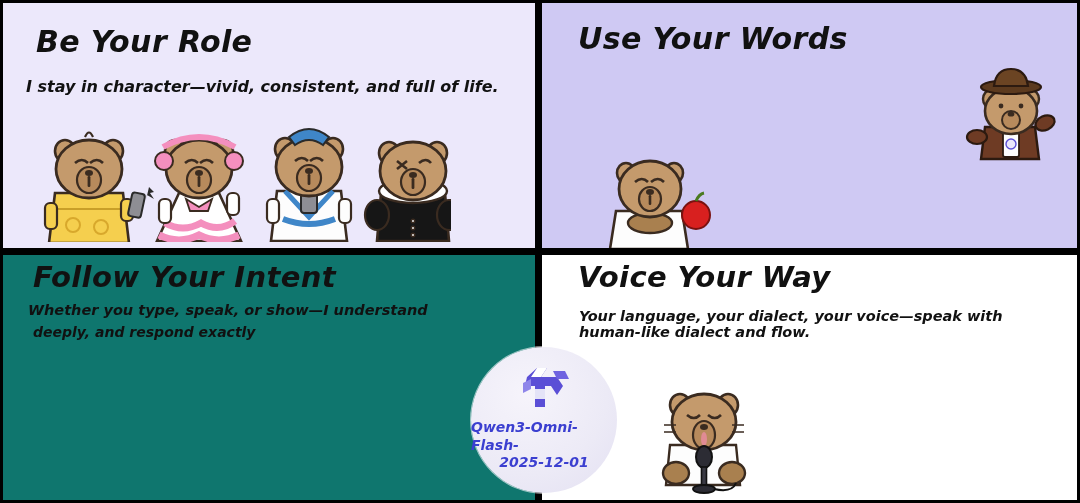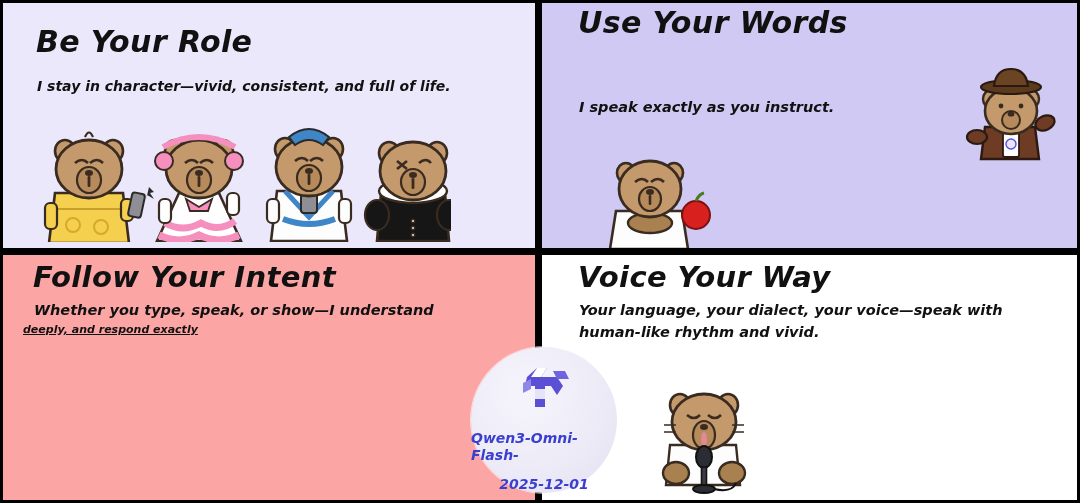--- a/index.html
+++ b/index.html
@@ -6,46 +6,46 @@
   body{
     width:1080px;height:503px;overflow:hidden;
     background:#000;
     font-family:"Liberation Sans","DejaVu Sans",sans-serif;
   }
   .board{position:relative;width:1080px;height:393px;background:#000;}
 
   .panel{position:absolute;overflow:hidden;}
   #panel-tl{left:3px;  top:3px;   width:532px;height:245px; background:#ece8fb;}
   #panel-tr{left:542px;top:3px;   width:535px;height:245px; background:#cfc9f3;}
-  #panel-bl{left:3px;  top:255px; width:532px;height:245px; background:#fca5a5;}
+  #panel-bl{left:3px;  top:255px; width:532px;height:245px; background:#0f766e;}
   #panel-br{left:542px;top:255px; width:535px;height:245px; background:#ffffff;}
 
   .h-title{
     font-style:italic;font-weight:700;color:#111;
     letter-spacing:.4px;line-height:1;
     font-family:"DejaVu Sans","Liberation Sans",sans-serif;
   }
   .h-sub{
     font-style:italic;font-weight:700;color:#111;
     line-height:1.3;
     font-family:"DejaVu Sans","Liberation Sans",sans-serif;
   }
 
   
   #tl-title{position:absolute;left:33px;top:24px;font-size:30px;}
-  #tl-sub{position:absolute;left:34px;top:74px;font-size:14px;}
+  #tl-sub{position:absolute;left:23px;top:74px;font-size:16px;}
   #tl-cast{position:absolute;left:28px;top:104px;width:420px;height:135px;}
 
   
   #badge{
     position:absolute;left:471px;top:347px;width:146px;height:146px;
     border-radius:50%;
     background:radial-gradient(circle at 38% 32%,#f6f4fb 0%,#eceaf6 60%,#e3e0f2 100%);
     box-shadow:0 0 0 1px rgba(255,255,255,.6);
-    display:flex;flex-direction:column;align-items:center;justify-content:space-between;
+    display:flex;flex-direction:column;align-items:center;justify-content:flex-start;
     padding-top:12px;box-sizing:border-box;z-index:40;
   }
   #badge .bline{
     font-size:14px;font-style:italic;font-weight:700;color:#3b3fd0;
     line-height:1.25;font-family:"DejaVu Sans","Liberation Sans",sans-serif;
   }
 </style>
 </head>
 <body>
 
@@ -121,22 +121,21 @@
         <ellipse cx="36" cy="44" rx="12" ry="15" fill="#161616" stroke="#3a2b20" stroke-width="2.2"></ellipse>
         <ellipse cx="0" cy="20" rx="34" ry="12" fill="#fff" stroke="#3a2b20" stroke-width="2.4"></ellipse>
         <use href="#bearhead"></use>
         <path d="M-16 -10 l10 8 M-6 -10 l-10 8" stroke="#3a2b20" stroke-width="2.6"></path>
         <path d="M6 -8 q7 -6 12 0" stroke="#3a2b20" stroke-width="2.6" fill="none"></path>
       </g>
     </svg>
   </div>
 
   <div class="panel" id="panel-tr">
-    <div class="h-title" style="position:absolute;left:36px;top:5px;font-size:30px;">Use Your Words</div>
-    <div class="h-sub" style="position:absolute;left:37px;top:95px;font-size:14.5px;">I speak exactly as you instruct.</div>
+    <div class="h-title" style="position:absolute;left:36px;top:21px;font-size:30px;">Use Your Words</div>
 
     <svg style="position:absolute;left:52px;top:130px;" width="120" height="115" viewBox="0 0 120 115">
       <g transform="translate(56,56)">
         <path d="M-34 22 L-40 60 L38 60 L32 22 Z" fill="#fdfdfd" stroke="#3a2b20" stroke-width="2.6"></path>
         <path d="M-6 22 q8 10 0 20" stroke="#bdbdbd" stroke-width="2" fill="none"></path>
         <ellipse cx="0" cy="34" rx="22" ry="10" fill="#a9804f" stroke="#3a2b20" stroke-width="2.4"></ellipse>
         <ellipse cx="-24" cy="-16" rx="9" ry="10" fill="#c49a6c" stroke="#3a2b20" stroke-width="2.6"></ellipse>
         <ellipse cx="24" cy="-16" rx="9" ry="10" fill="#c49a6c" stroke="#3a2b20" stroke-width="2.6"></ellipse>
         <ellipse cx="0" cy="0" rx="31" ry="28" fill="#c49a6c" stroke="#3a2b20" stroke-width="2.8"></ellipse>
         <ellipse cx="0" cy="10" rx="11" ry="12" fill="#b78a5c" stroke="#3a2b20" stroke-width="2.2"></ellipse>
@@ -165,29 +164,29 @@
         <circle cx="10" cy="-7" r="2.4" fill="#3a2b20"></circle>
         <ellipse cx="0" cy="-26" rx="30" ry="7" fill="#5c3a1e" stroke="#2c1a10" stroke-width="2.2"></ellipse>
         <path d="M-17 -27 q2 -17 17 -17 q15 0 17 17 z" fill="#6b4423" stroke="#2c1a10" stroke-width="2.2"></path>
       </g>
     </svg>
 
   </div>
 
   <div class="panel" id="panel-bl">
     <div class="h-title" style="position:absolute;left:30px;top:8px;font-size:29px;">Follow Your Intent</div>
-    <div class="h-sub" style="position:absolute;left:31px;top:46px;font-size:14.5px;">Whether you type, speak, or show—I understand</div>
-    <div class="h-sub" style="position:absolute;left:20px;top:68px;font-size:11px;text-decoration:underline;">deeply, and respond exactly</div>
+    <div class="h-sub" style="position:absolute;left:25px;top:46px;font-size:14.5px;">Whether you type, speak, or show—I understand</div>
+    <div class="h-sub" style="position:absolute;left:30px;top:68px;font-size:14px;">deeply, and respond exactly</div>
 
   </div>
 
   <div class="panel" id="panel-br">
     <div class="h-title" style="position:absolute;left:36px;top:8px;font-size:29px;">Voice Your Way</div>
-    <div class="h-sub" style="position:absolute;left:37px;top:46px;font-size:14.5px;">Your language, your dialect, your voice—speak with</div>
-    <div class="h-sub" style="position:absolute;left:37px;top:68px;font-size:14.5px;">human-like rhythm and vivid.</div>
+    <div class="h-sub" style="position:absolute;left:37px;top:52px;font-size:14.5px;">Your language, your dialect, your voice—speak with</div>
+    <div class="h-sub" style="position:absolute;left:37px;top:68px;font-size:14.5px;">human-like dialect and flow.</div>
 
     <svg style="position:absolute;left:108px;top:116px;" width="110" height="130" viewBox="0 0 110 130">
       <g transform="translate(54,52)">
         <path d="M-34 22 L-38 62 L36 62 L32 22 Z" fill="#fdfdfd" stroke="#3a2b20" stroke-width="2.4"></path>
         <ellipse cx="-28" cy="50" rx="13" ry="11" fill="#a9804f" stroke="#3a2b20" stroke-width="2.4"></ellipse>
         <ellipse cx="28" cy="50" rx="13" ry="11" fill="#a9804f" stroke="#3a2b20" stroke-width="2.4"></ellipse>
         <ellipse cx="-24" cy="-18" rx="10" ry="11" fill="#c49a6c" stroke="#3a2b20" stroke-width="2.6"></ellipse>
         <ellipse cx="24" cy="-18" rx="10" ry="11" fill="#c49a6c" stroke="#3a2b20" stroke-width="2.6"></ellipse>
         <ellipse cx="0" cy="-1" rx="32" ry="28" fill="#c49a6c" stroke="#3a2b20" stroke-width="2.8"></ellipse>
         <ellipse cx="0" cy="12" rx="11" ry="14" fill="#b78a5c" stroke="#3a2b20" stroke-width="2.2"></ellipse>

